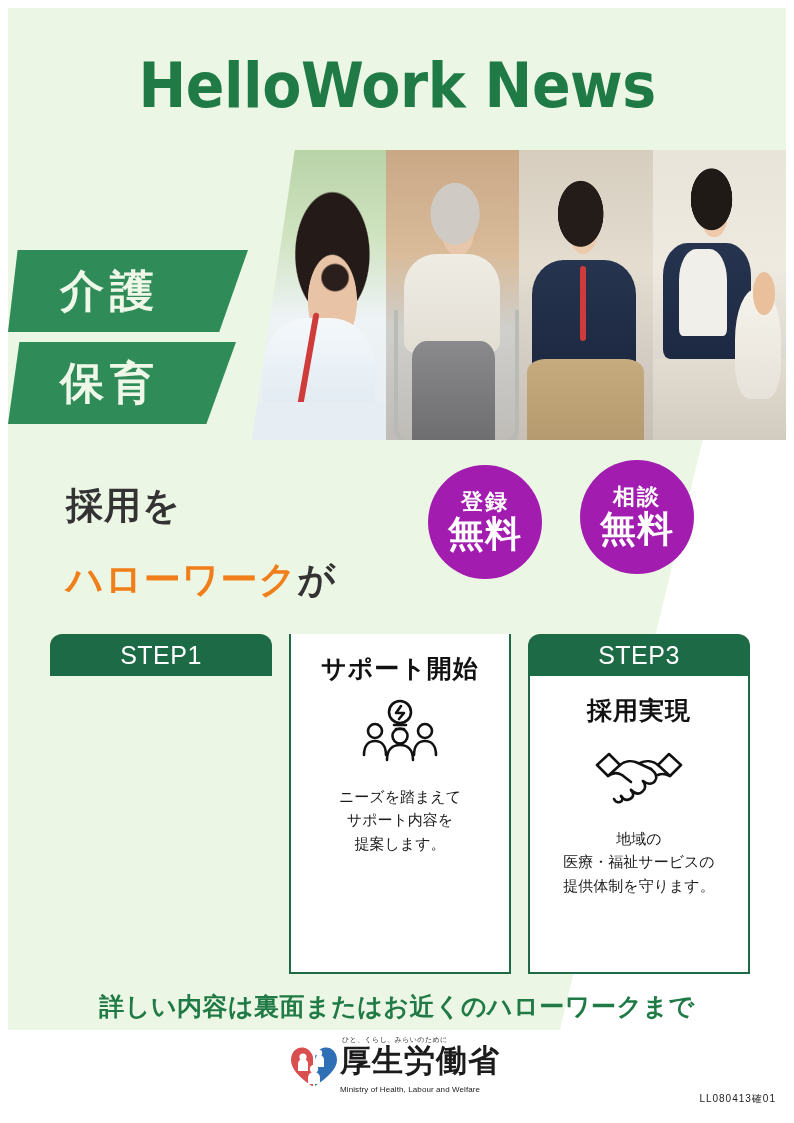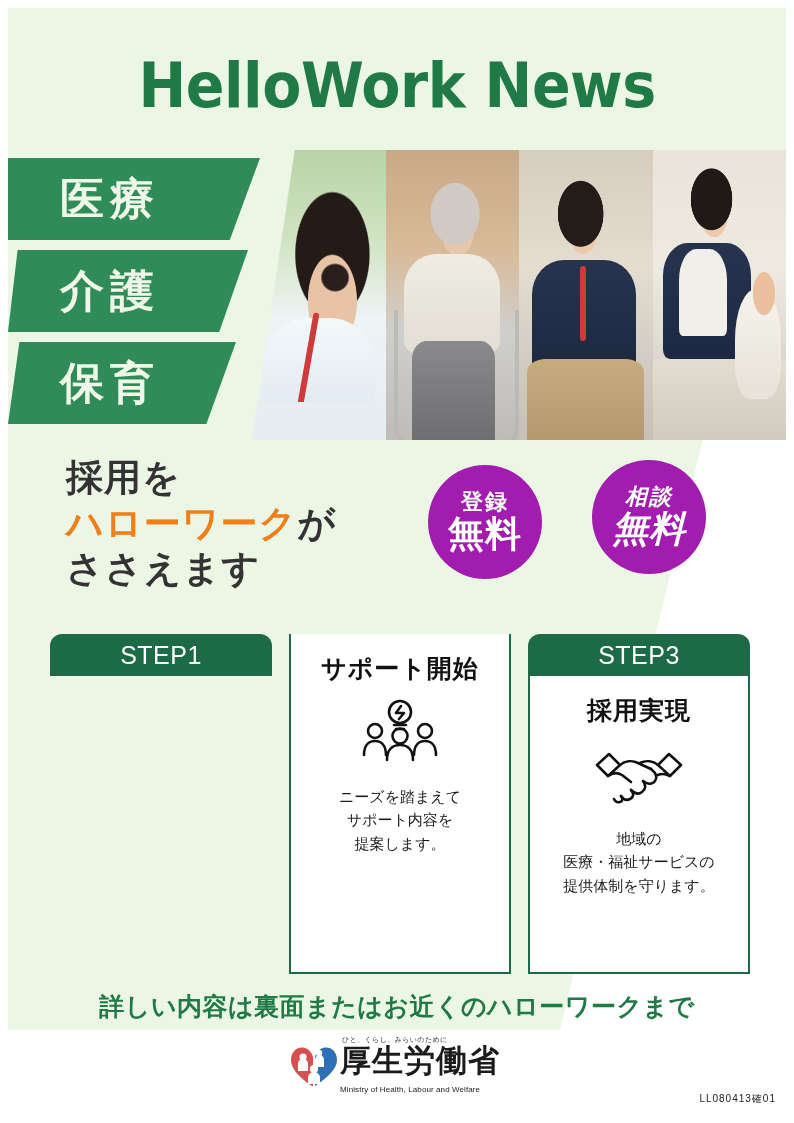--- a/index.html
+++ b/index.html
@@ -223,20 +223,21 @@
     top: 455px;
     width: 360px;
   }
   .tagline .ln {
     font-size: 37px;
     font-weight: bold;
     color: #333333;
     line-height: 1.23;
     letter-spacing: 1px;
     white-space: nowrap;
+    margin-top: 28px;
   }
   .tagline .hw { color: #f07f1a; }
 
   
   .circle {
     position: absolute;
     width: 114px;
     height: 114px;
     border-radius: 50%;
     background: #a21caf;
@@ -253,21 +254,21 @@
     line-height: 1.05;
   }
   .circle .big-w {
     font-size: 36px;
     font-weight: bold;
     letter-spacing: 1px;
     line-height: 1.1;
     margin-top: 1px;
   }
   .circle-1 { left: 428px; top: 465px; }
-  .circle-2 { left: 592px; top: 460px; font-style: italic; }
+  .circle-2 { left: 580px; top: 460px; }
 
   
   .steps {
     position: absolute;
     left: 50px;
     top: 634px;
     width: 700px;
     height: 340px;
     display: flex;
     justify-content: space-between;
@@ -386,21 +387,20 @@
 
   <div class="bg-plate"></div>
   <div class="bg-wedge"></div>
   <div class="bg-bottom"></div>
 
   <div class="title-wrap">
     <div class="title">HelloWork News</div>
   </div>
 
   <div class="bands">
-    <div class="band band-1">医療</div>
     <div class="band band-2">介護</div>
     <div class="band band-3">保育</div>
   </div>
 
   <div class="photo">
     <div class="pane p1">
       <div class="pane-bg"></div>
       <div class="shirt"></div>
       <div class="lanyard"></div>
       <div class="desk"></div>

